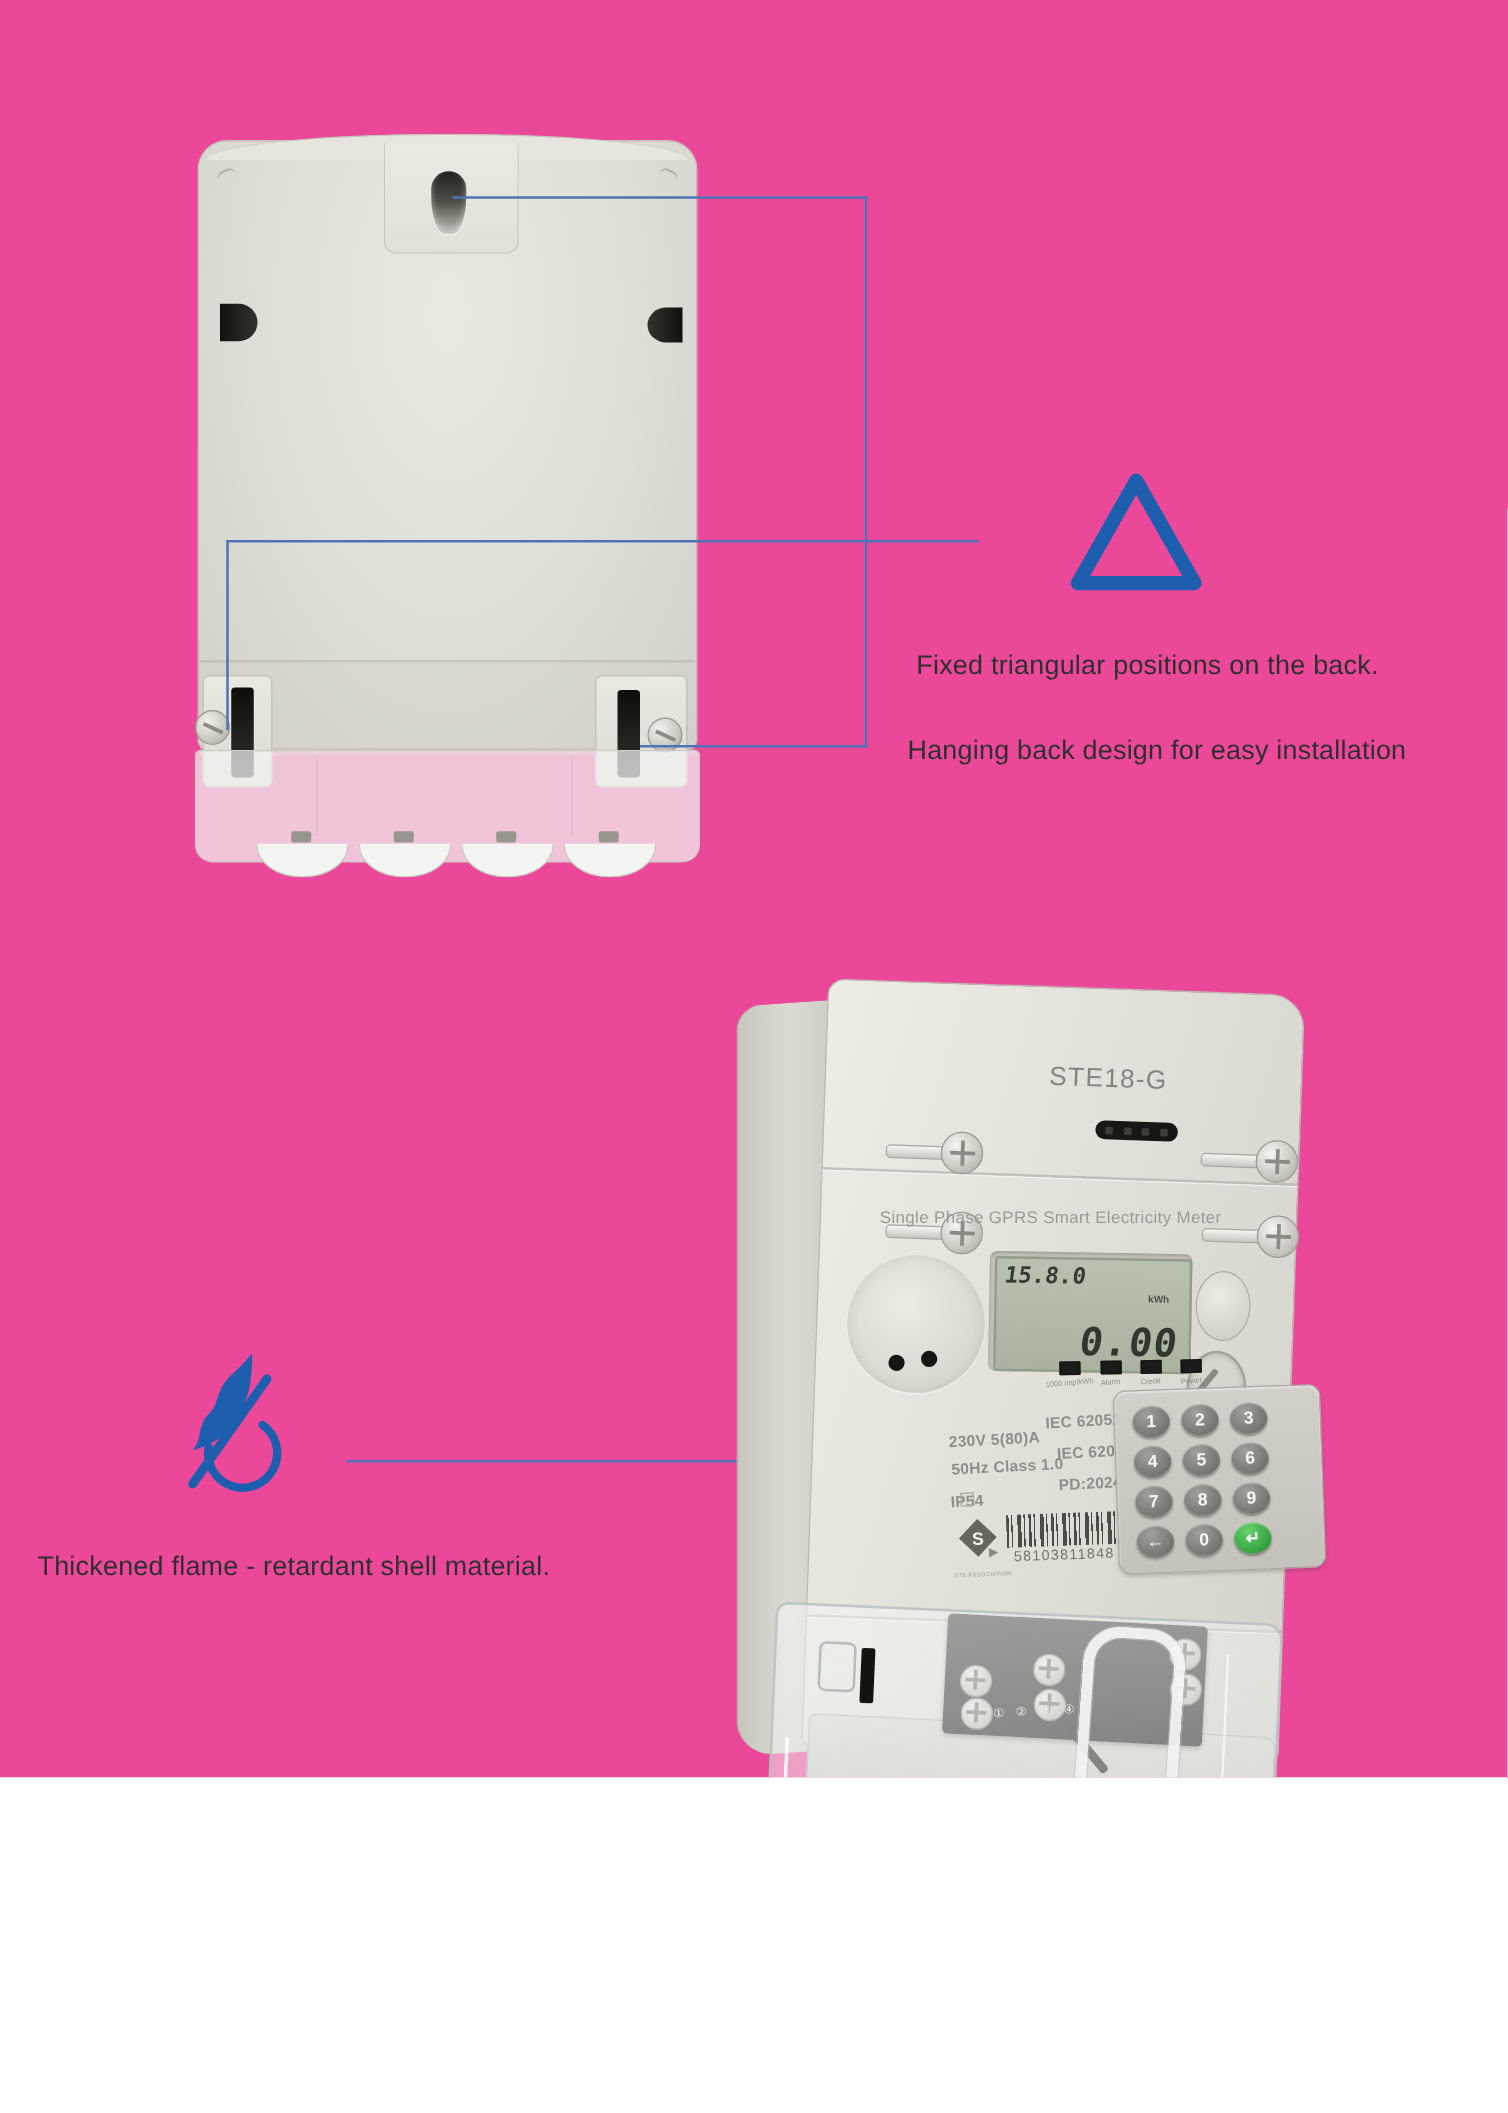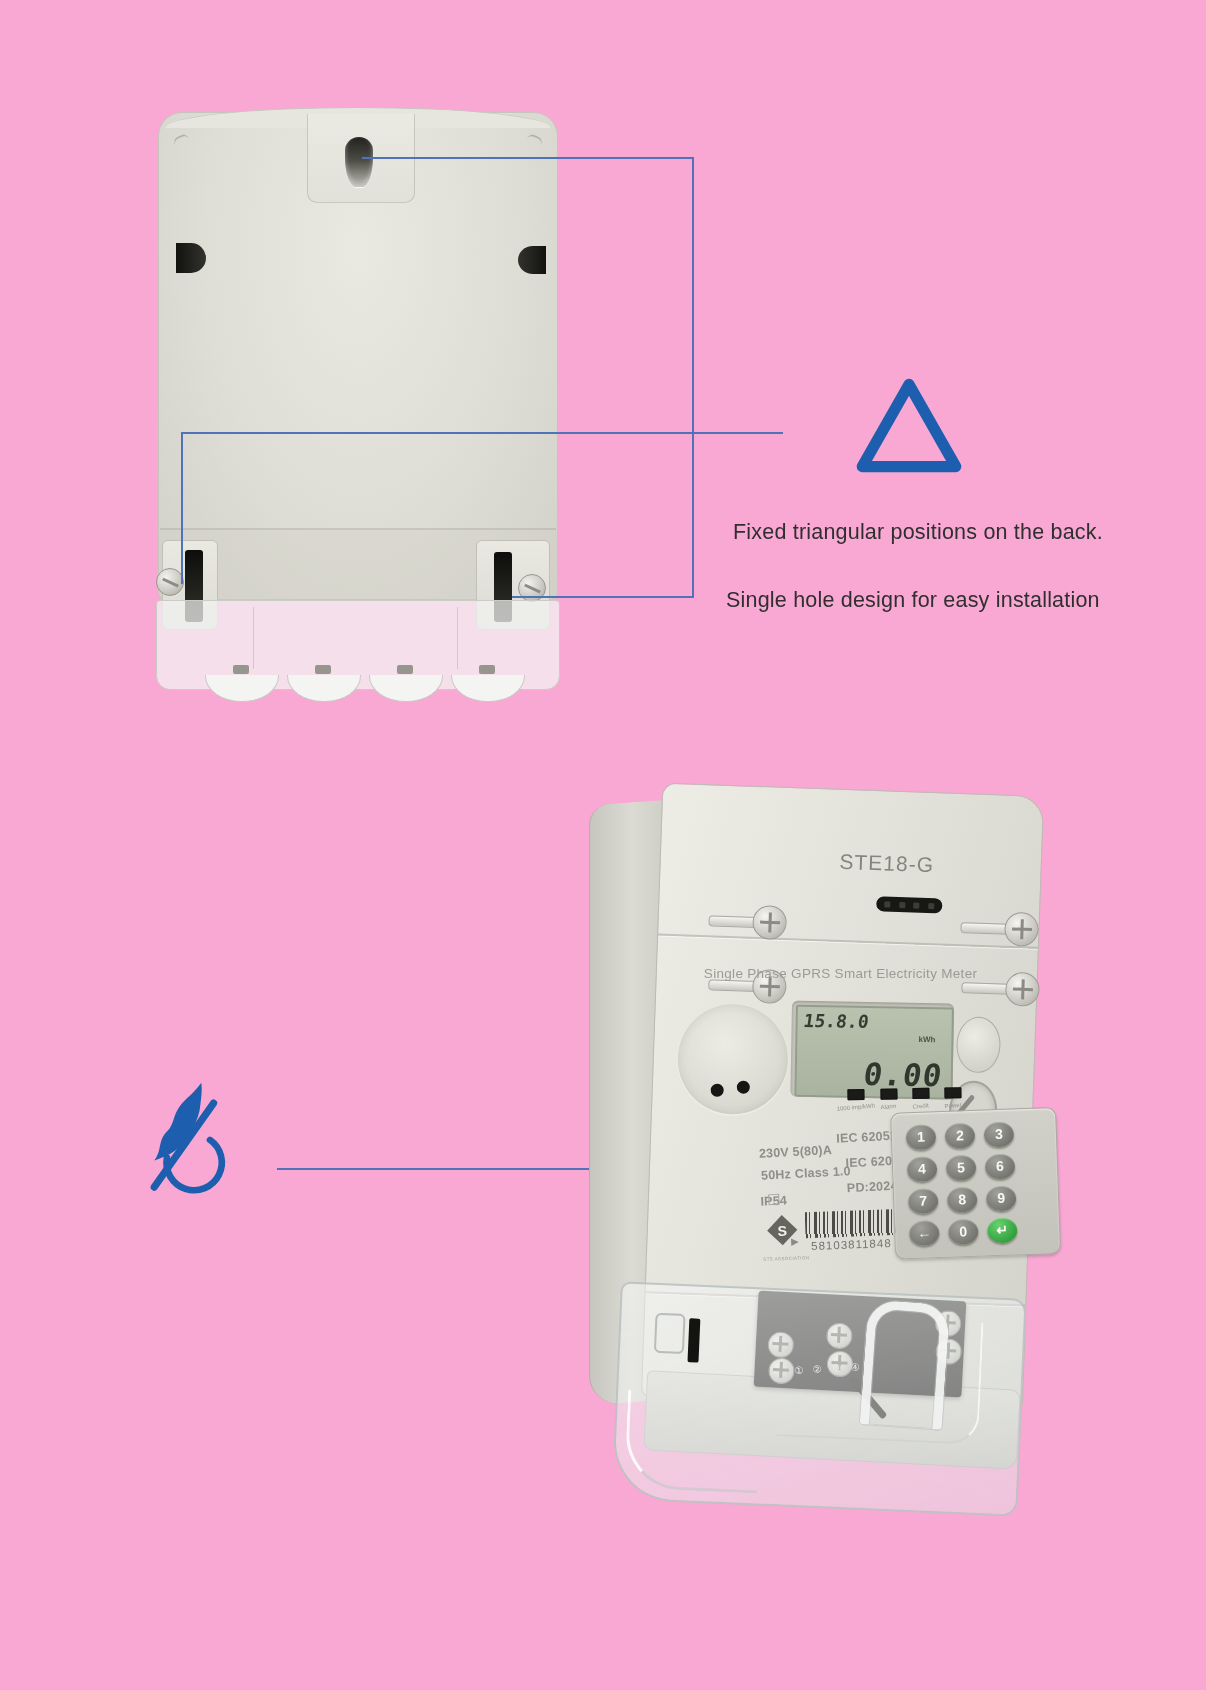--- a/index.html
+++ b/index.html
@@ -1,16 +1,16 @@
 <!DOCTYPE html>
 <html><head>
 <meta charset="utf-8">
 <style>
   html,body{margin:0;padding:0;background:#fff;}
-  #page{position:relative;width:1206px;height:1690px;background:#f9a8d4;overflow:hidden;
+  #page{position:relative;width:1206px;height:1422px;background:#ec4899;overflow:hidden;
         font-family:"Liberation Sans",sans-serif;}
 
   
   .cline{position:absolute;background:#5073b8;}
 
   
   .caption{position:absolute;color:#2f2f2f;font-size:21.5px;letter-spacing:.2px;white-space:nowrap;}
 
   
   #back-meter{position:absolute;left:158px;top:112px;width:400px;height:598px;}
@@ -191,21 +191,22 @@
 
   <div class="icon-wrap" style="left:146px;top:1078px;width:84px;height:124px;">
     <svg width="84" height="124" viewBox="0 0 82 120">
       <path d="M62.5 59.9 A27 27 0 1 1 20.4 77.3" fill="none" stroke="#1d5fae" stroke-width="6.5" stroke-linecap="round"></path>
       <path d="M54 4 C44 18 36 20 30 32 C27 38 27 42 24 47 C22 51 18 53 16 58 C13 64 14 70 10 77 L8 80 C18 76 26 74 33 66 C43 55 52 40 53 26 C54 18 55 11 54 4 Z" fill="#1d5fae"></path>
       <path d="M66 24 L8 106" stroke="#1d5fae" stroke-width="7" stroke-linecap="round"></path>
     </svg>
   </div>
 
   <div class="caption" style="left:733px;top:520px;">Fixed triangular positions on the back.</div>
-  <div class="caption" style="left:726px;top:588px;">Single hole design for easy installation</div>
+  <div class="caption" style="left:726px;top:588px;">Hanging back design for easy installation</div>
+  <div class="caption" style="left:30px;top:1241px;">Thickened flame - retardant shell material.</div>
 
   <div id="front-meter">
     <div class="fm-side"></div>
     <div class="fm-body">
       <div class="fm-seam" style="top:150px;"></div>
       <div class="fm-seam" style="top:508px;"></div>
 
       <div class="fm-model">STE18-G</div>
       <div class="ir-slot">
           <i></i>

